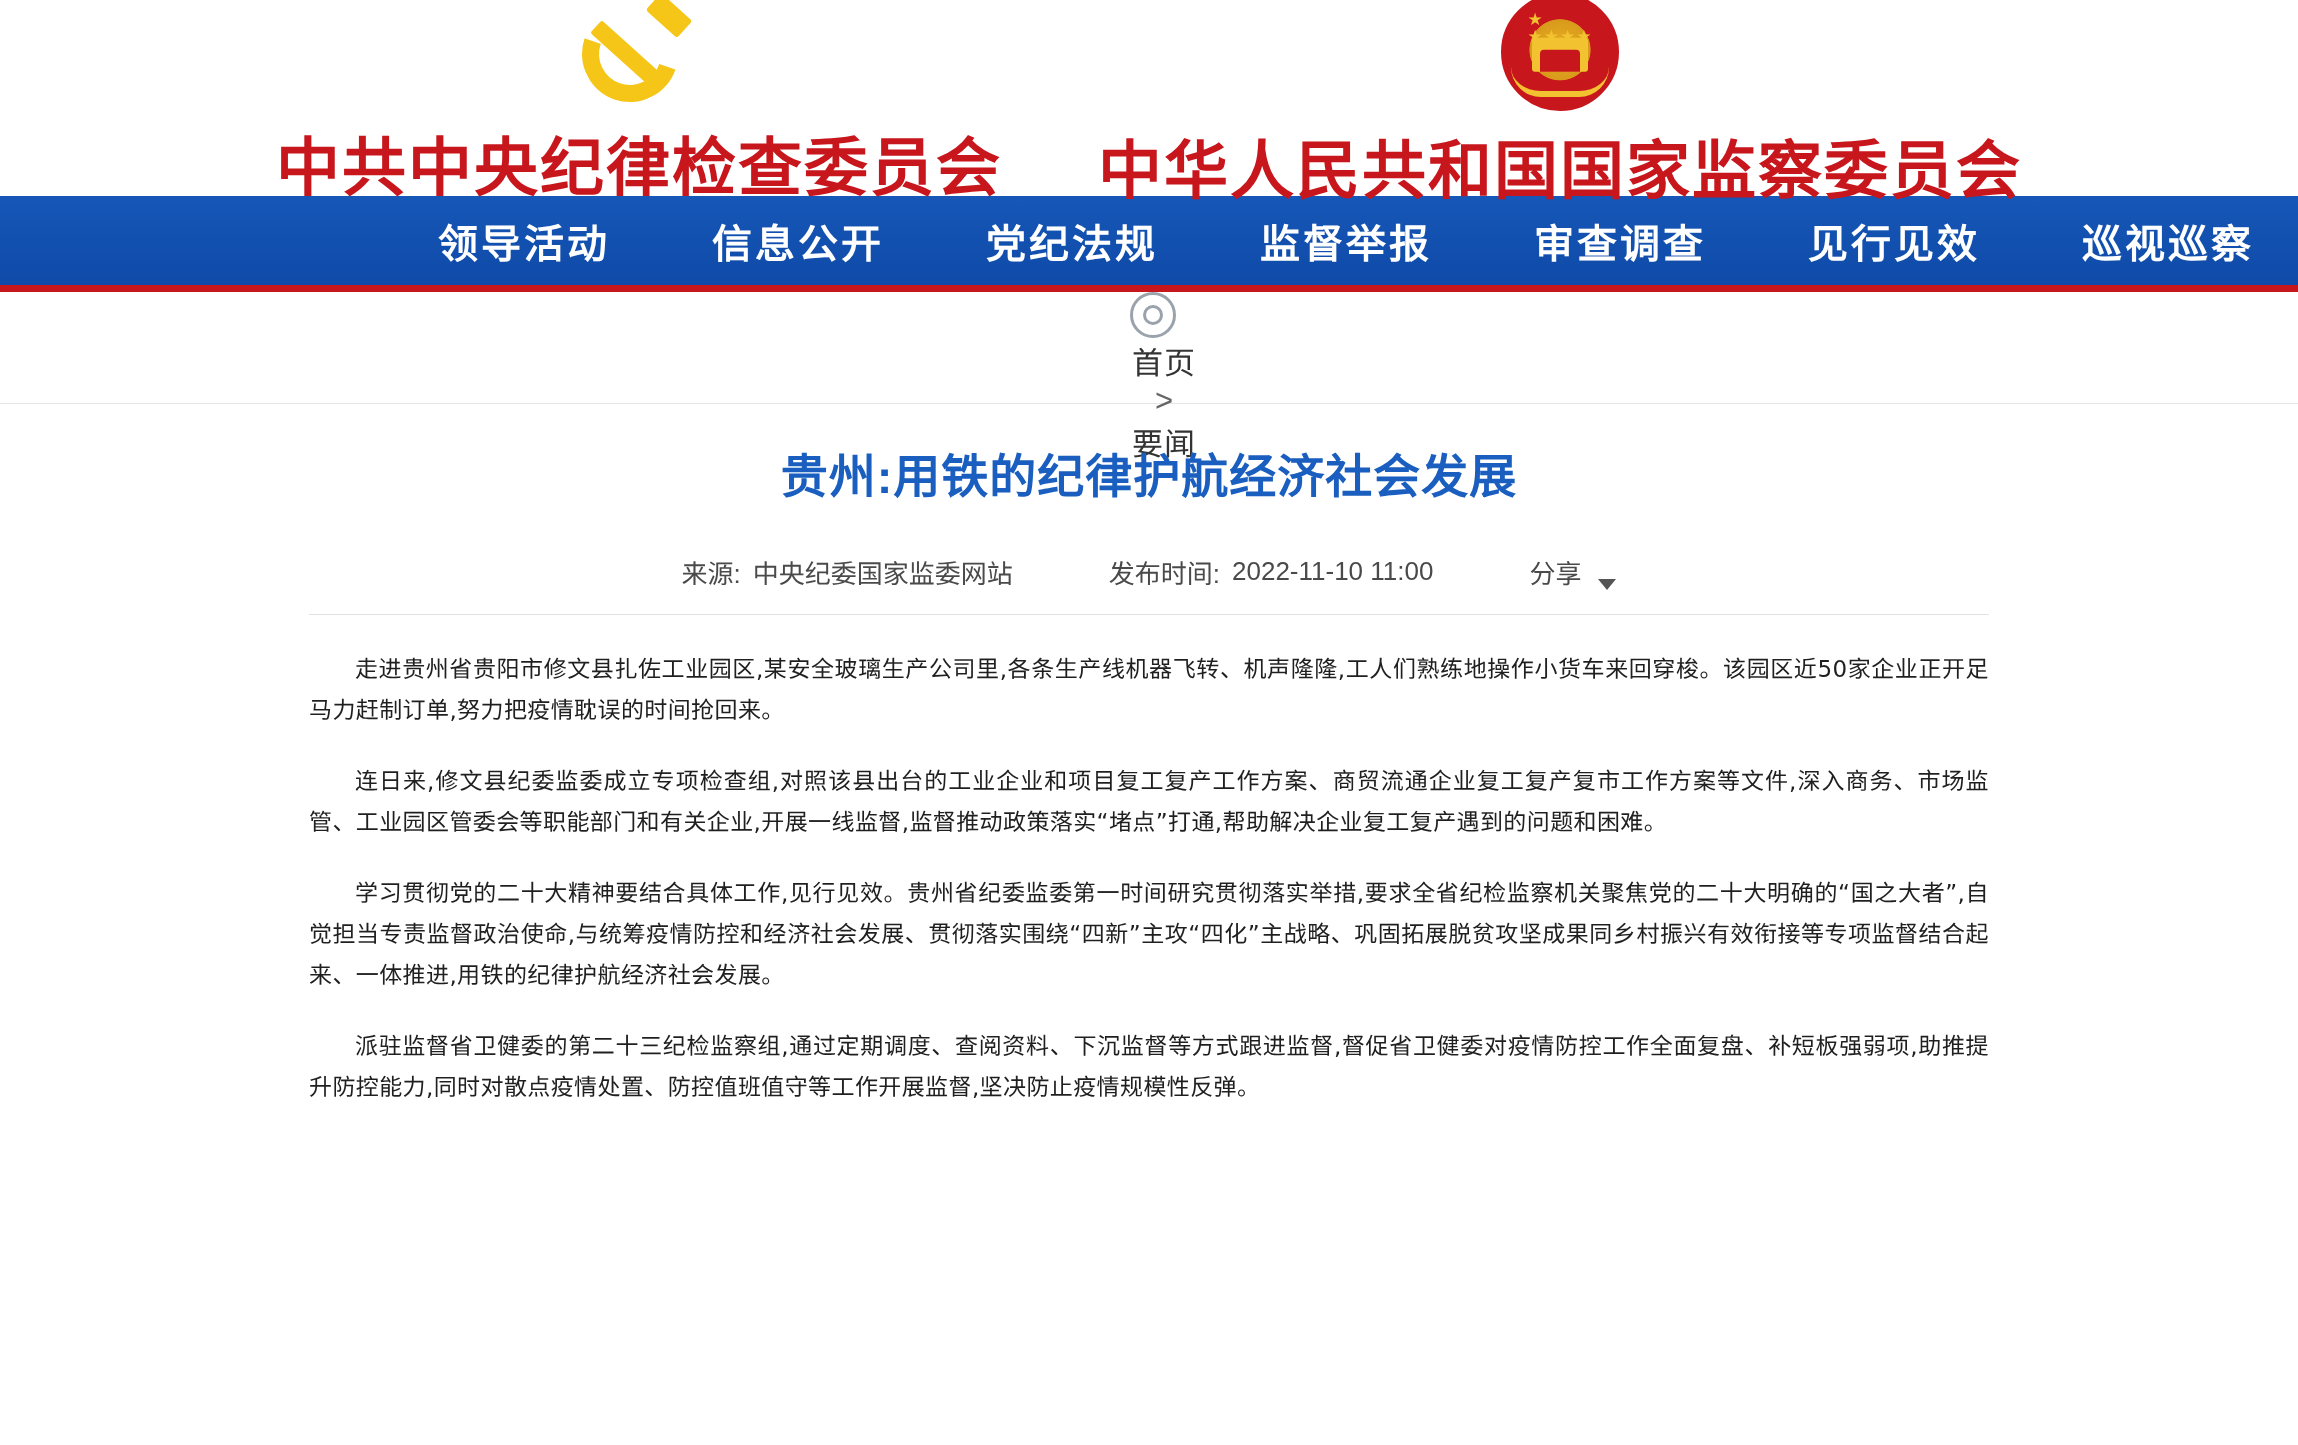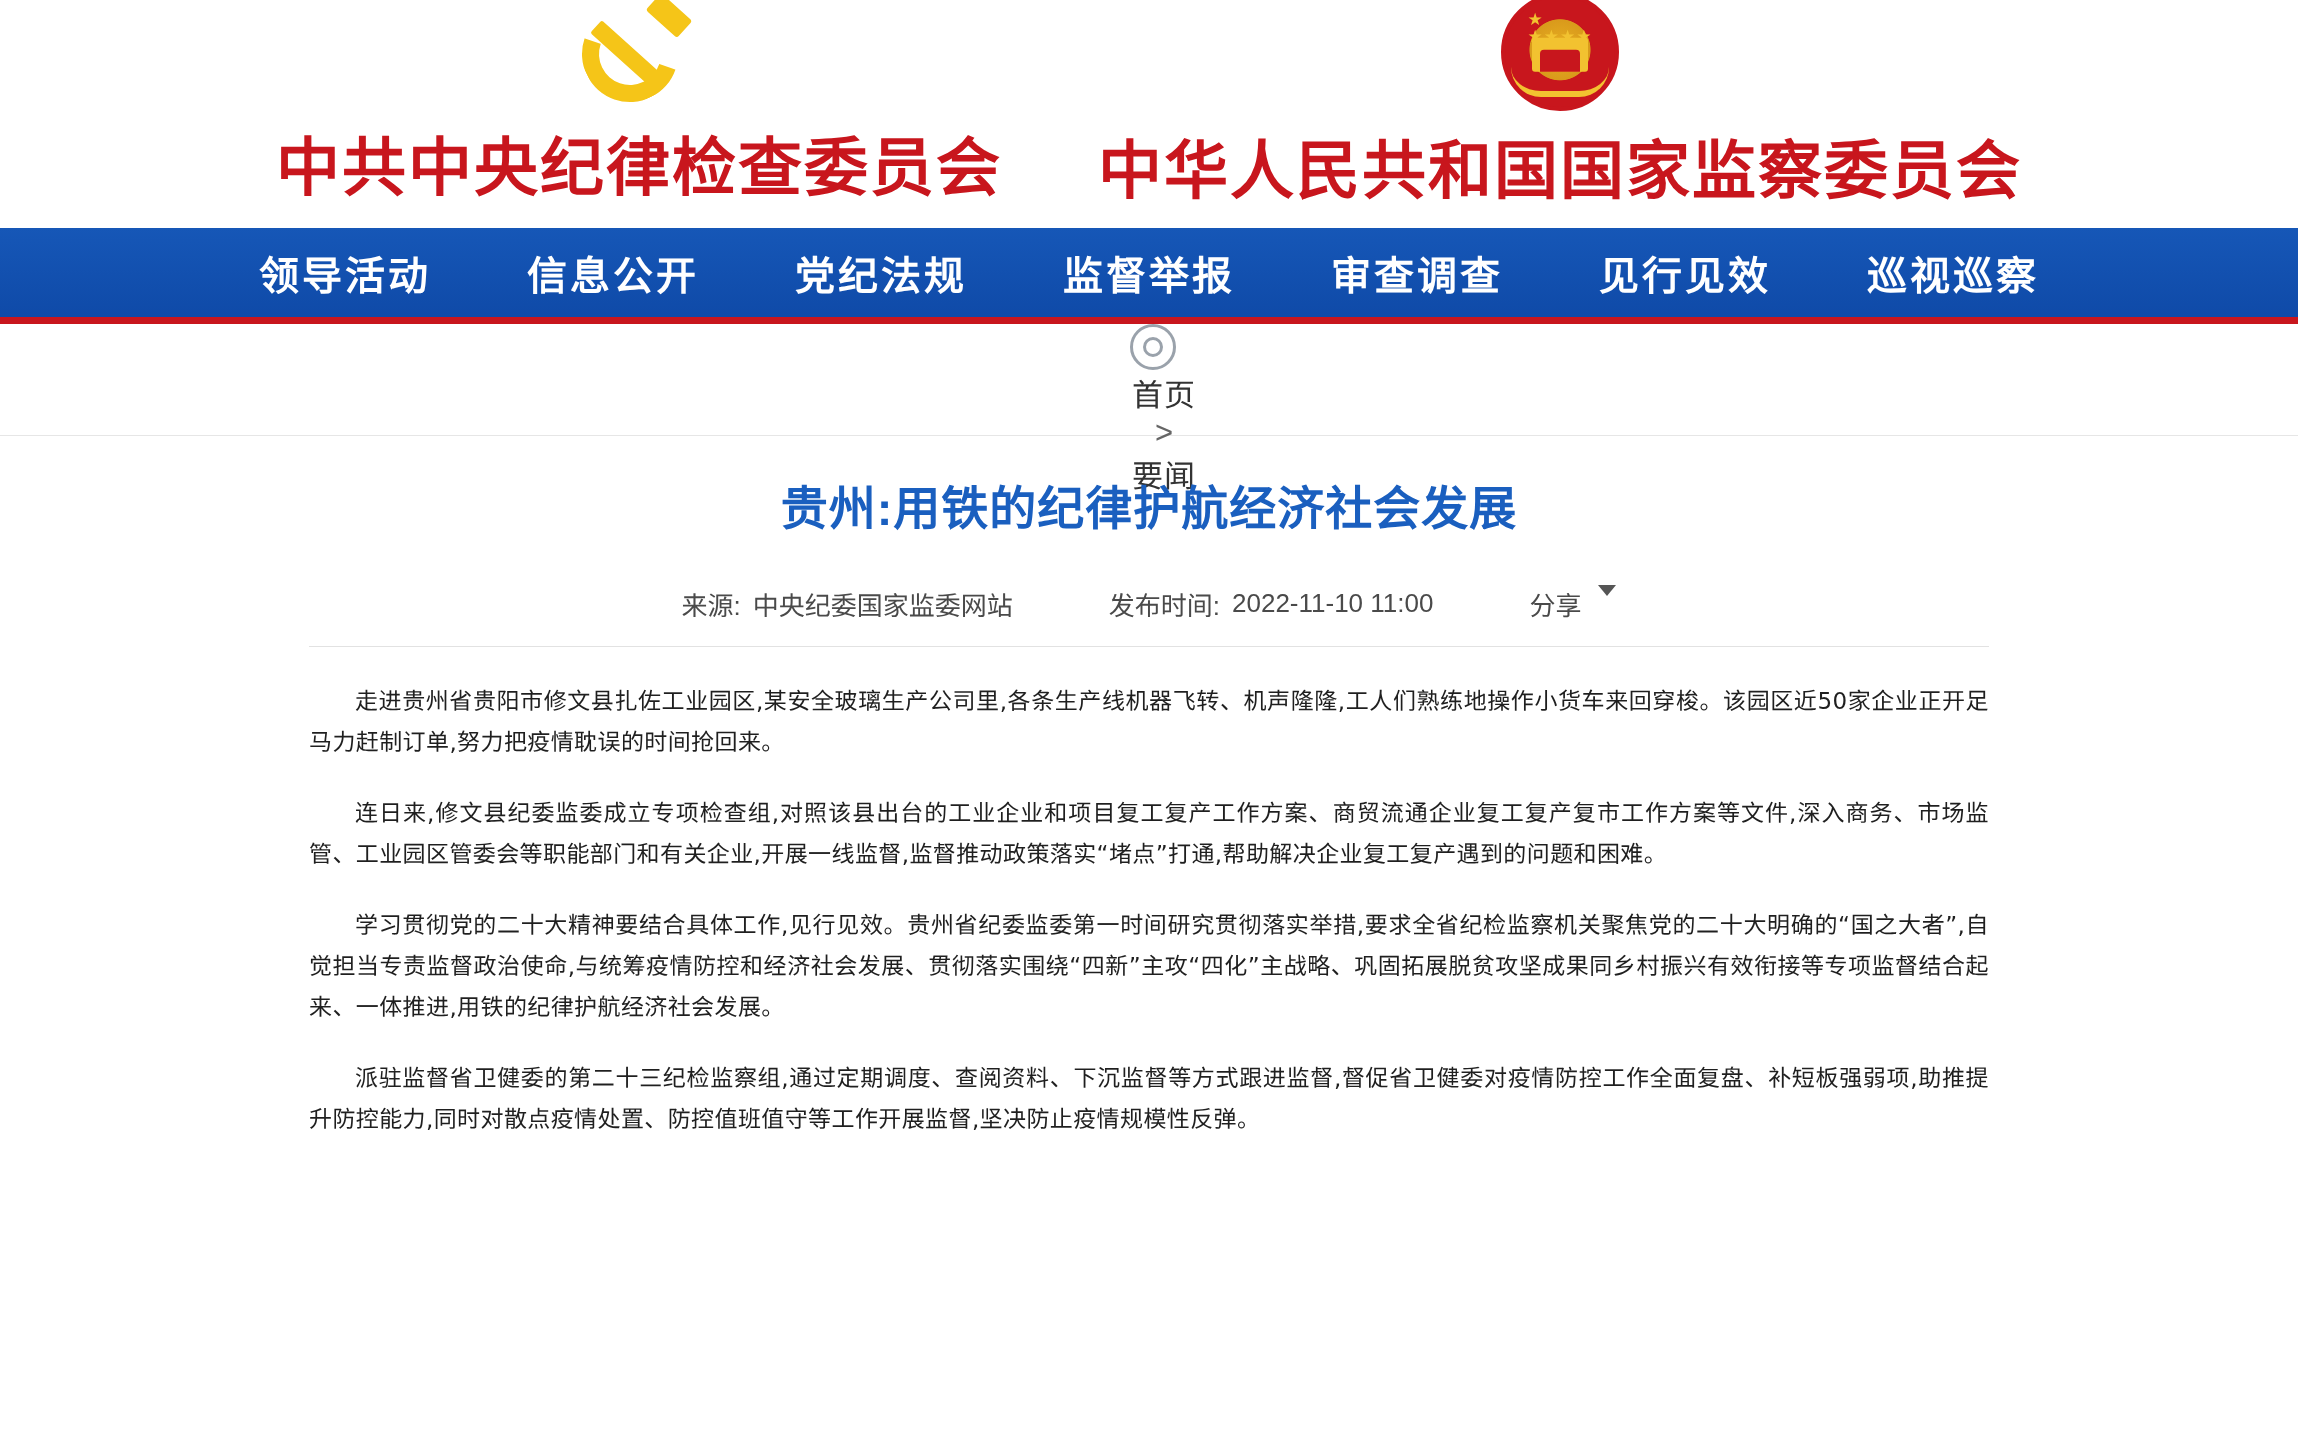--- a/index.html
+++ b/index.html
@@ -121,24 +121,23 @@
     border-radius: 0 0 60px 60px;
   }
 
   
   .main-nav {
     width: 100%;
     height: 96px;
     background: linear-gradient(180deg, #1657b7 0%, #0f4aa8 100%);
     display: flex;
     align-items: center;
-    justify-content: center;
-    gap: 8px;
+    justify-content: flex-end;
+    gap: 14px;
     border-bottom: 7px solid #c8161d;
-    margin-top: 32px;
   }
   .nav-item {
     font-family: "DejaVu Serif", "Liberation Serif", serif;
     font-weight: bold;
     color: #ffffff;
     font-size: 40px;
     letter-spacing: 3px;
     padding: 0 44px;
     cursor: pointer;
     white-space: nowrap;
@@ -205,21 +204,21 @@
     justify-content: center;
     gap: 96px;
     font-size: 26px;
     color: #4a4a4a;
     padding: 26px 0 24px 0;
     border-bottom: 1px solid #e2e2e2;
   }
   .meta-group { display: flex; align-items: center; gap: 12px; }
   .meta-label { color: #4a4a4a; }
   .meta-value { color: #4a4a4a; }
-  .share-group { display: flex; align-items: flex-start; gap: 17px; cursor: pointer; }
+  .share-group { display: flex; align-items: flex-end; gap: 17px; cursor: pointer; }
   .caret-down {
     width: 0; height: 0;
     border-left: 9px solid transparent;
     border-right: 9px solid transparent;
     border-top: 11px solid #555555;
     display: inline-block;
   }
   .article-body {
     padding-top: 34px;
   }

